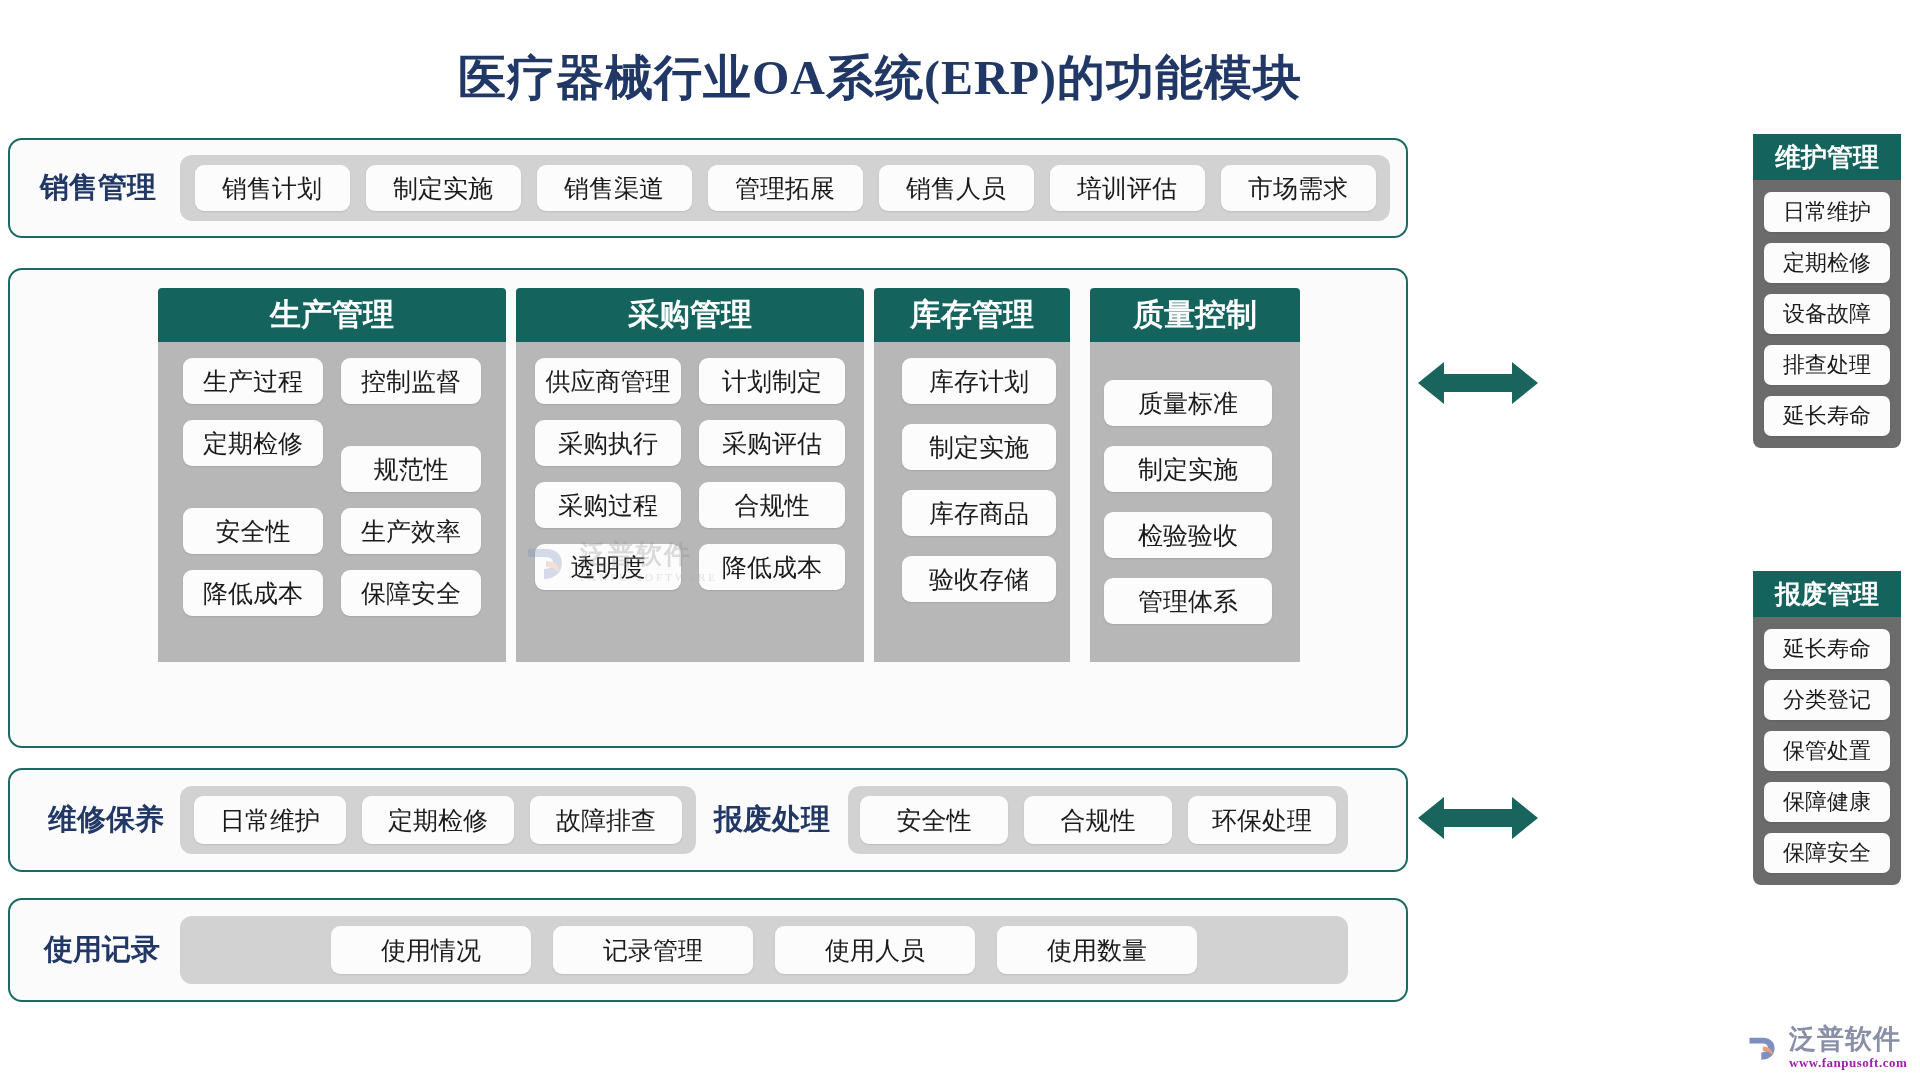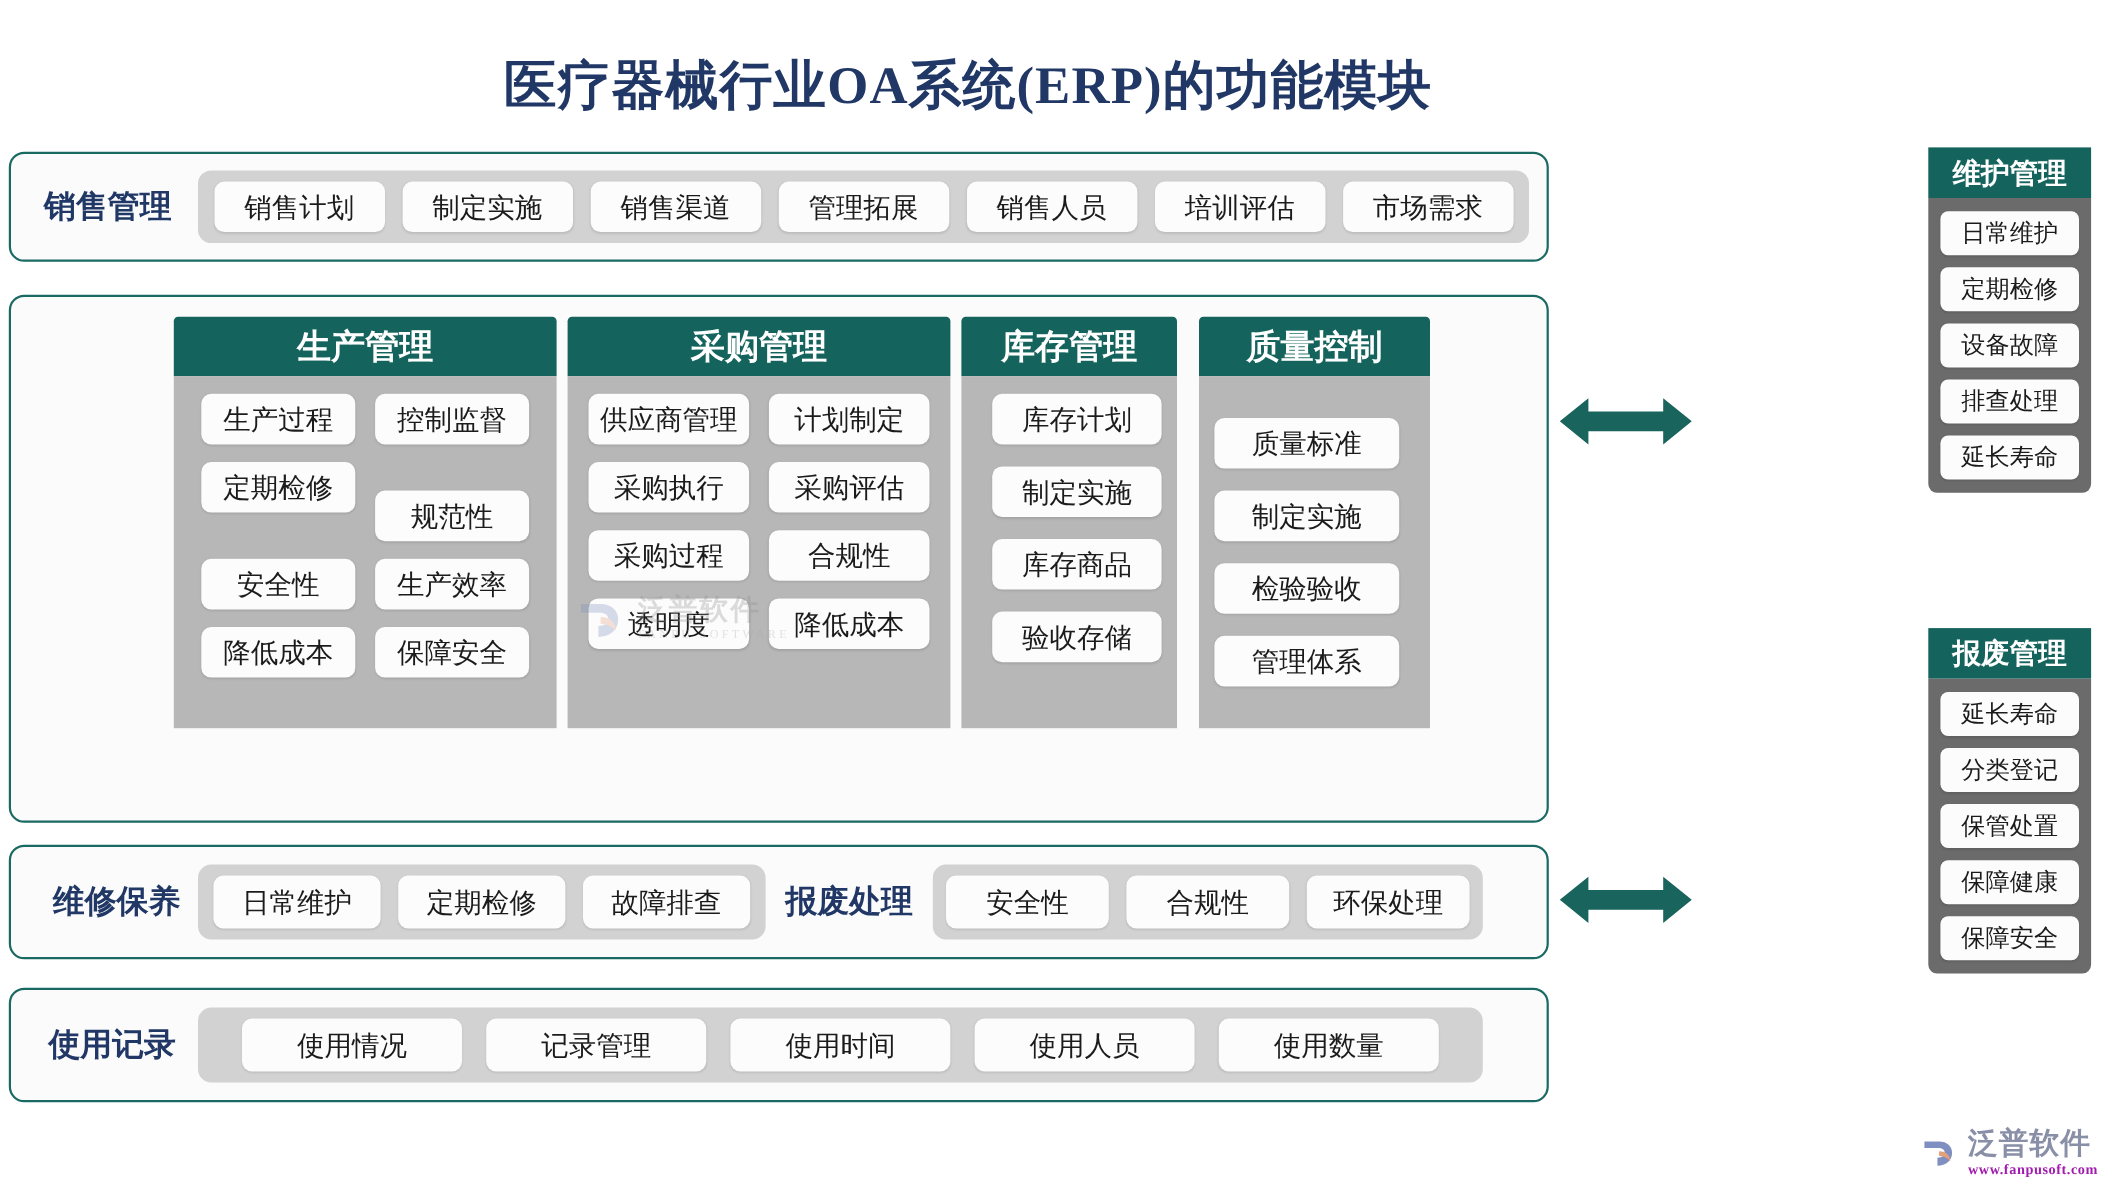--- a/index.html
+++ b/index.html
@@ -218,21 +218,20 @@
       <div class="pill" style="width:148px;height:48px;">合规性</div>
       <div class="pill" style="width:148px;height:48px;">环保处理</div>
     </div>
   </div>
 
   <div class="outline-card" style="left:8px; top:898px; width:1400px; height:104px;">
     <div class="row-label" style="left:18px; top:0; width:148px; height:100px;">使用记录</div>
     <div class="tray" style="left:170px; top:16px; width:1168px; height:68px; justify-content:center; gap:22px;">
       <div class="pill" style="width:200px;height:48px;">使用情况</div>
       <div class="pill" style="width:200px;height:48px;">记录管理</div>
-      <div class="pill" style="width:200px;height:48px;">使用时间</div>
       <div class="pill" style="width:200px;height:48px;">使用人员</div>
       <div class="pill" style="width:200px;height:48px;">使用数量</div>
     </div>
   </div>
 
   <div class="arrow-wrap" style="left:1418px; top:358px; width:120px; height:50px;">
     <svg width="120" height="50" viewBox="0 0 120 50">
       <polygon points="0,25 26,4 26,16 94,16 94,4 120,25 94,46 94,34 26,34 26,46" fill="#19645c"></polygon>
     </svg>
   </div>

